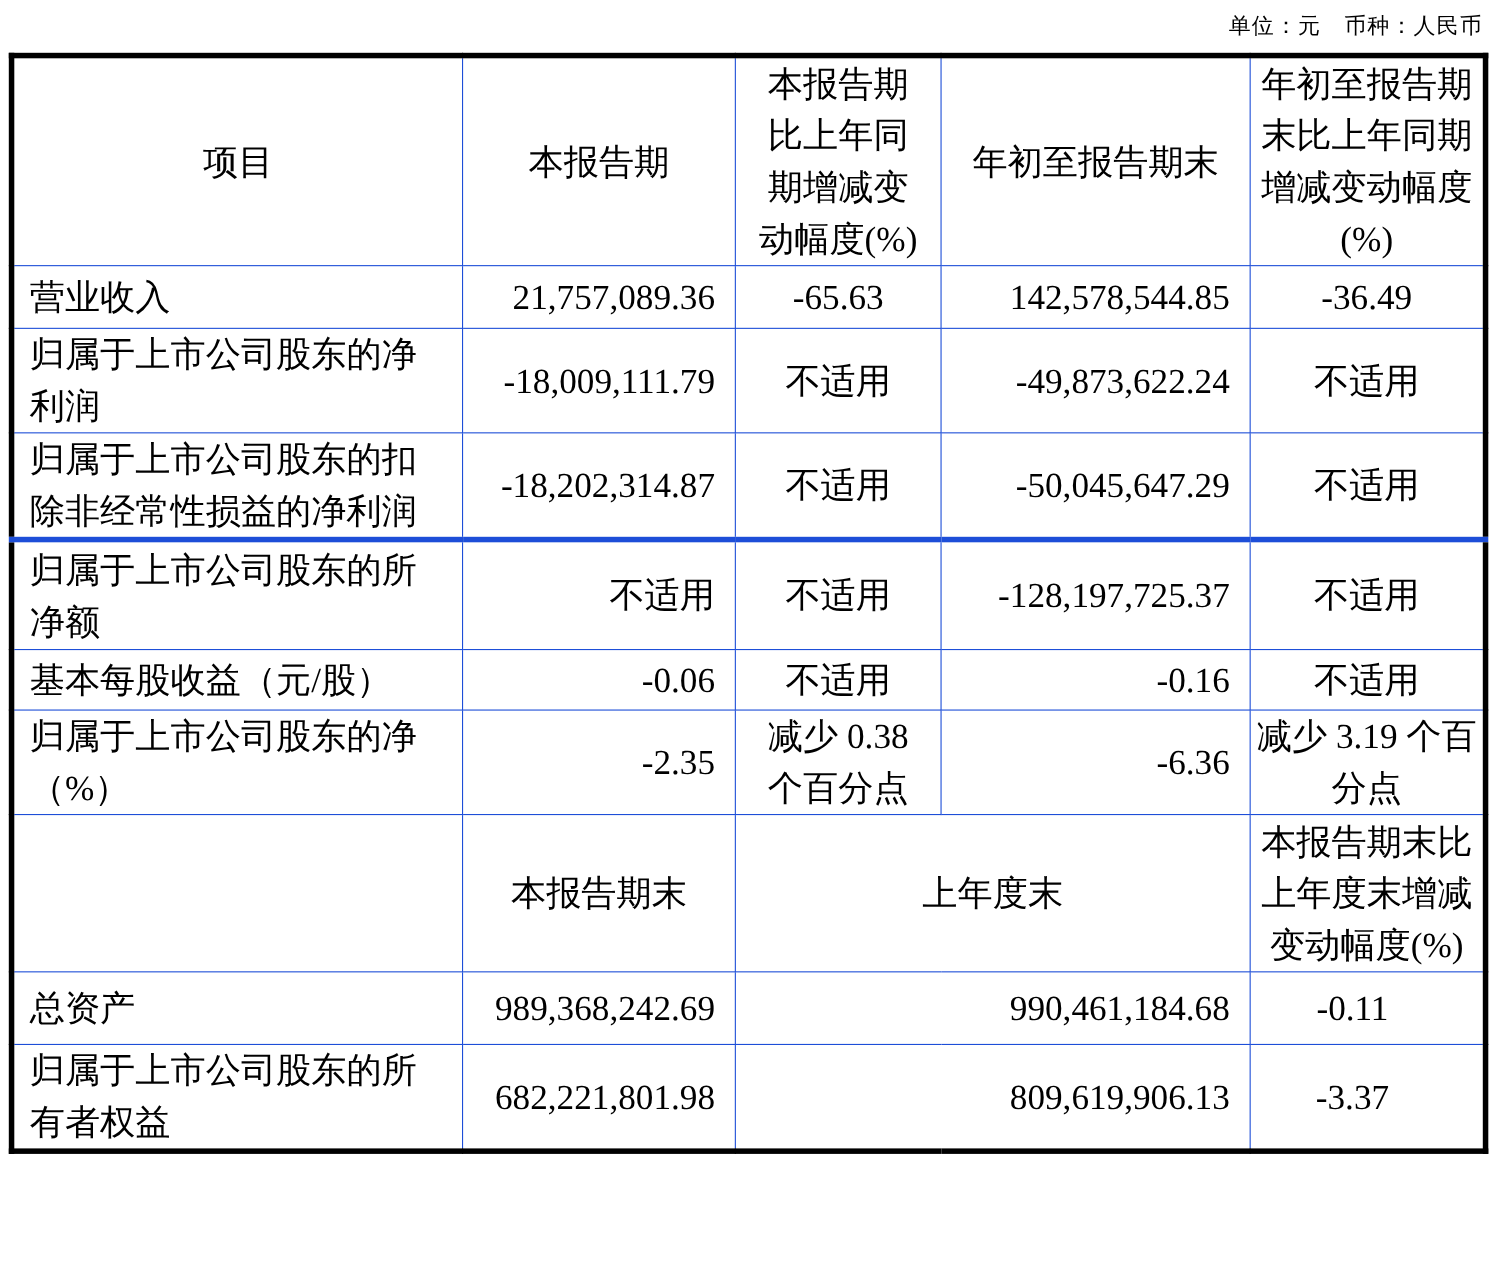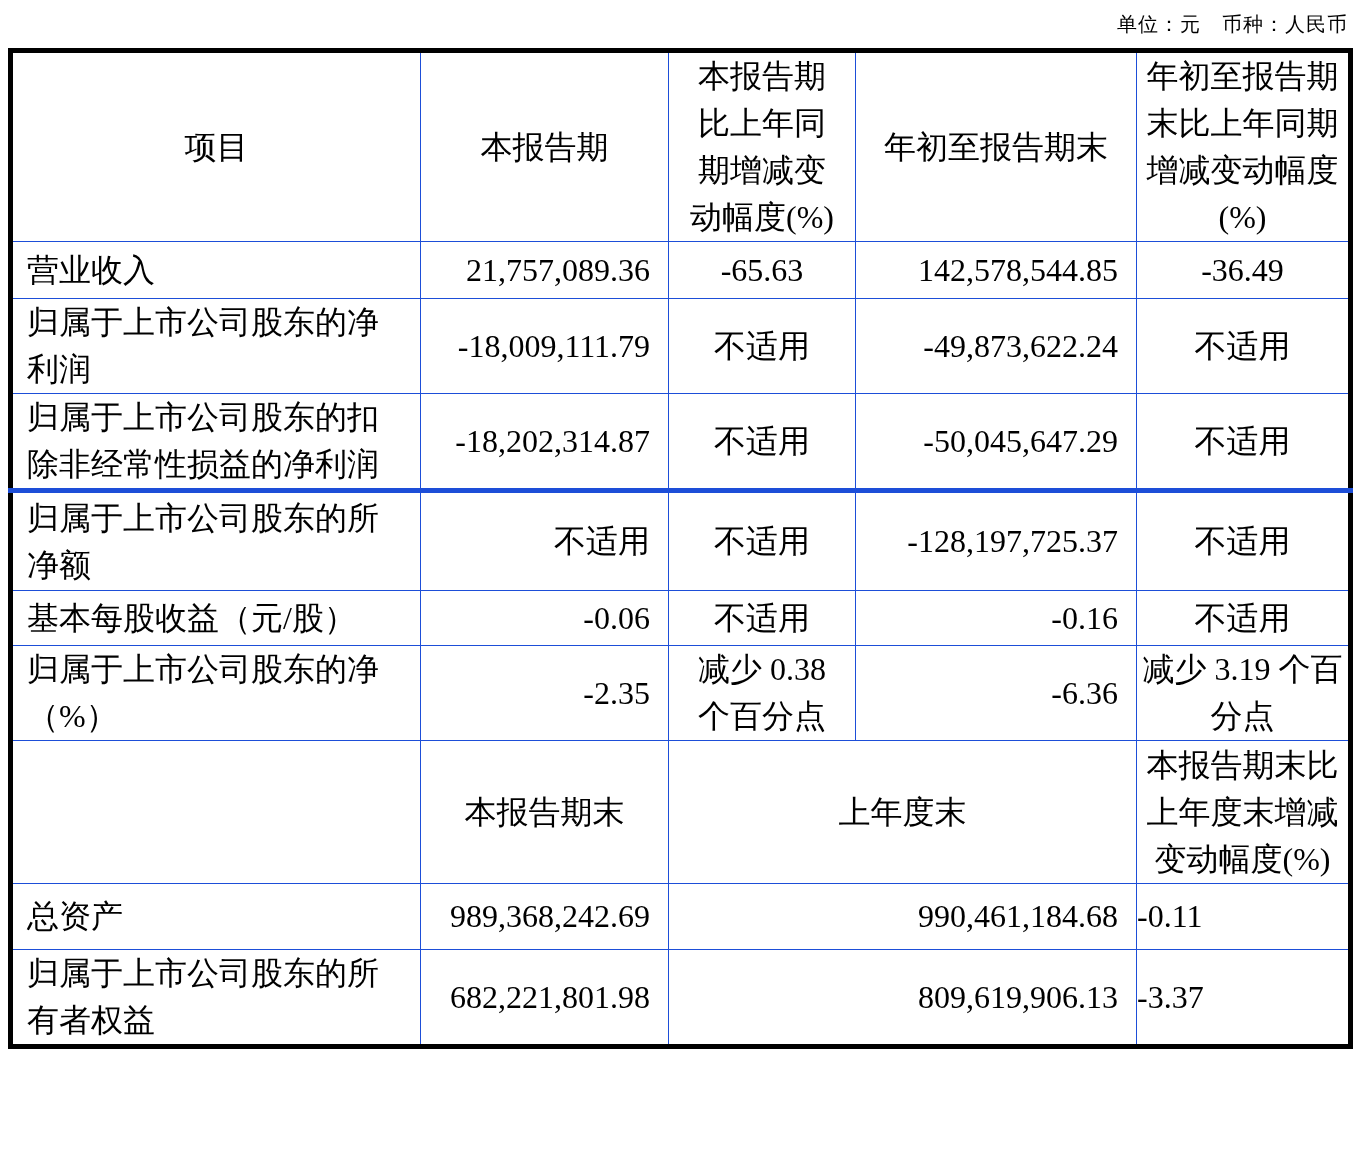--- a/index.html
+++ b/index.html
@@ -41,21 +41,21 @@
     line-height: 47px;
     vertical-align: middle;
     padding: 0;
     overflow: hidden;
   }
   tr.sec-end td { border-bottom-width: 5px; }
   .pre { white-space: pre-line; }
   .ctr { text-align: center; }
   .lft { text-align: left; padding-left: 14px !important; padding-right: 6px !important; margin-top: 12px; }
   .num { text-align: right; padding-right: 18px !important; margin-left: 20px; }
-  .num-r { text-align: left; padding-right: 26px !important; }
+  .num-r { text-align: center; padding-right: 26px !important; }
 </style>
 </head>
 <body>
 
 <div class="page">
 
   <div class="unit-line">单位：元　币种：人民币</div>
 
   <table class="fin">
     <colgroup>

